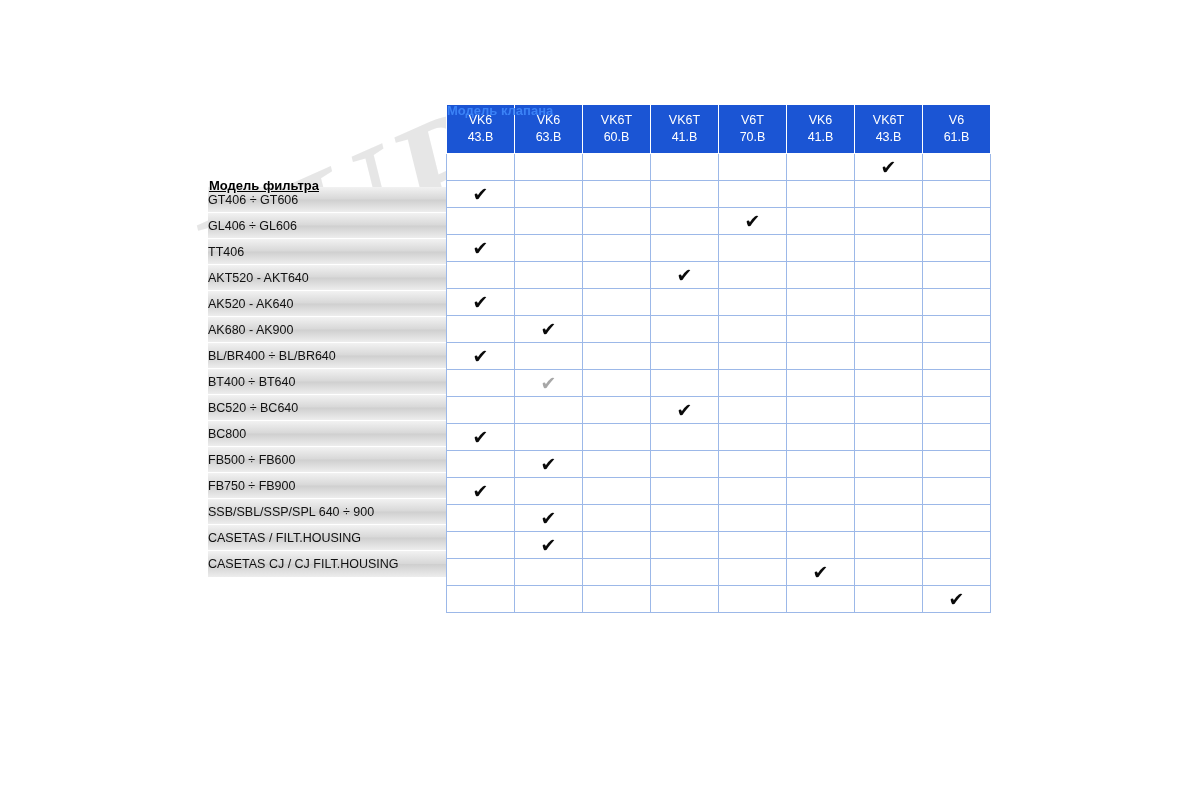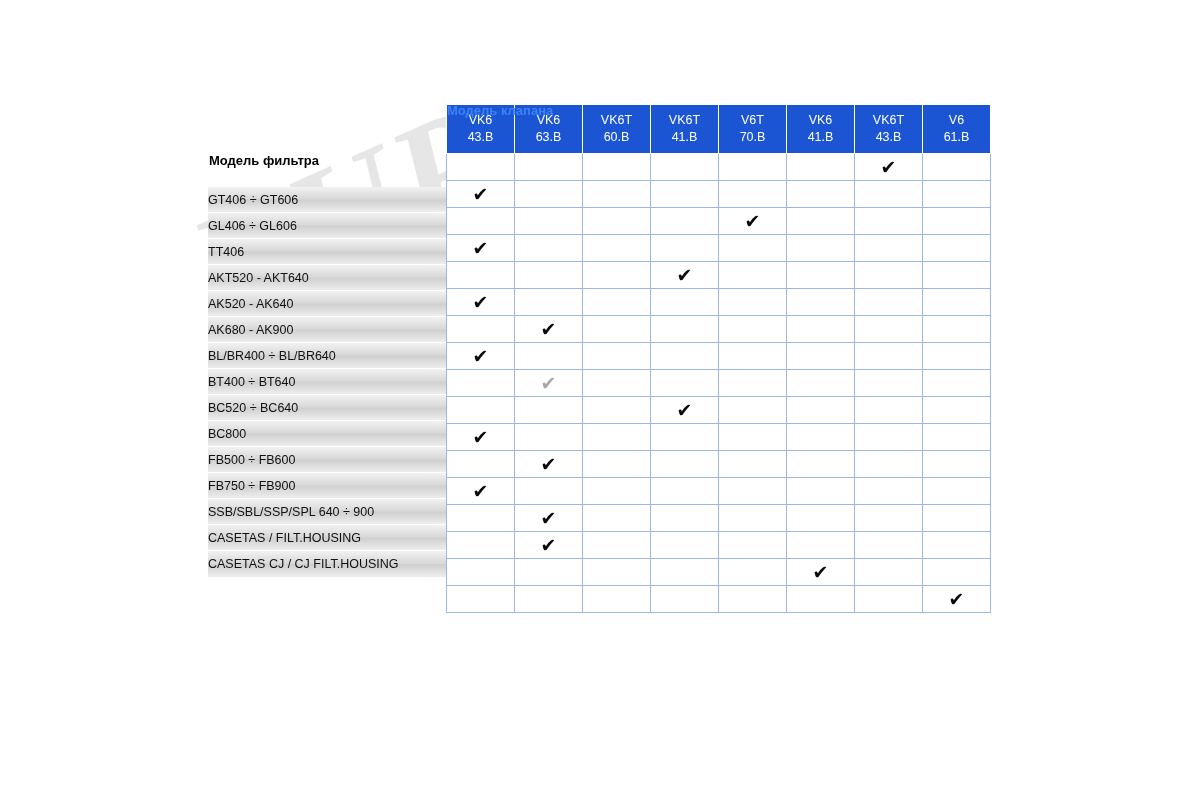--- a/index.html
+++ b/index.html
@@ -47,25 +47,26 @@
     left: 447px;
     top: 103px;
     font-size: 13px;
     font-weight: bold;
     color: #3b82f6;
     z-index: 3;
   }
   .title-filter {
     position: absolute;
     left: 209px;
-    top: 153px;
+    top: 178px;
     font-size: 13px;
     font-weight: bold;
     color: #000;
     z-index: 3;
+    text-decoration: underline;
   }
 
   
   .filter-col {
     position: absolute;
     left: 208px;
     top: 187px;
     width: 238px;
     z-index: 2;
   }

